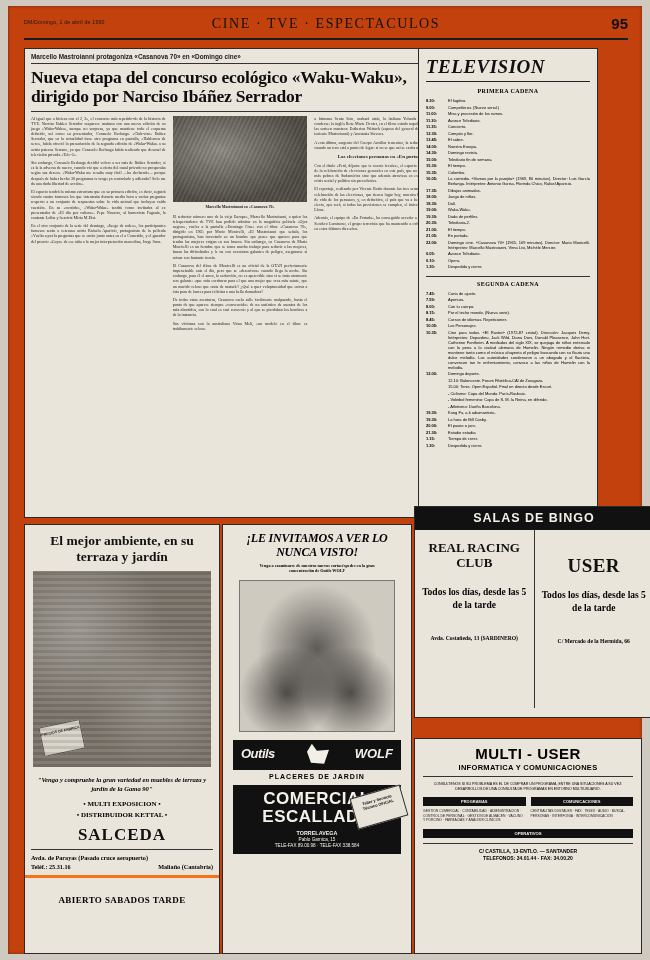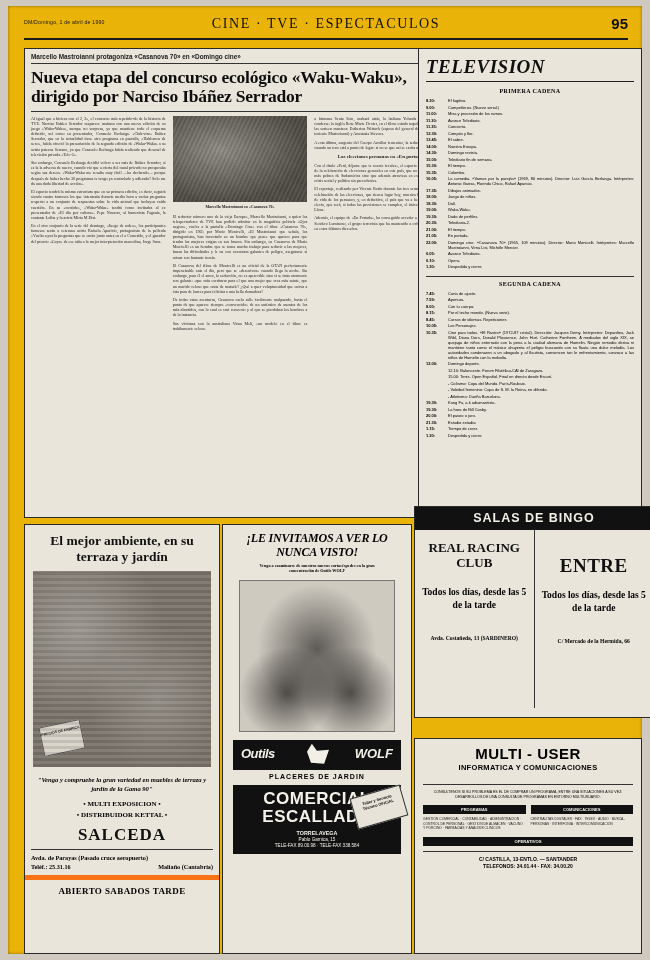--- a/index.html
+++ b/index.html
@@ -14,21 +14,21 @@
     background: #cfc9bf;
     overflow: hidden;
     font-family: "Liberation Serif", serif;
   }
   .paper {
     position: absolute;
     left: 8px;
     top: 6px;
     width: 634px;
     height: 948px;
-    background: #eab308;
+    background: #c2410c;
     box-shadow: 0 0 3px rgba(0,0,0,.45) inset;
   }
 
   
   .masthead {
     position: absolute;
     left: 16px; top: 10px; right: 14px;
     height: 22px;
     border-bottom: 2px solid #1b1b1b;
   }
@@ -127,21 +127,21 @@
     line-height: 4.8px;
     text-align: center;
     font-weight: bold;
     margin-bottom: 4px;
   }
 
   
   .tv {
     position: absolute;
     left: 410px; top: 42px;
-    width: 224px; height: 470px;
+    width: 180px; height: 470px;
     border: 1px solid #2a2a2a;
     background: #eae5db;
     padding: 5px 7px;
     box-sizing: border-box;
   }
   .tv-title {
     font-size: 19px;
     font-style: italic;
     font-weight: bold;
     letter-spacing: .5px;
@@ -264,22 +264,22 @@
     border-top: 1px solid #333;
     margin: 4px 6px 0;
     padding-top: 3px;
     font-size: 6.2px;
     line-height: 9px;
     font-weight: bold;
   }
   .ad1-foot .row { display: flex; justify-content: space-between; }
   .ad1-last {
     margin-top: 4px;
-    border-top: 5px solid #f97316;
-    padding-top: 6px;
+    border-top: 3px solid #f97316;
+    padding-top: 17px;
     text-align: center;
     font-size: 9px;
     font-weight: bold;
     letter-spacing: .4px;
   }
 
   
   .ad2-head {
     font-size: 12px;
     font-style: italic;
@@ -448,21 +448,21 @@
     letter-spacing: .5px;
     margin: 6px 0 1px;
     font-family: "Liberation Sans", sans-serif;
   }
   .mu-sub {
     text-align: center;
     font-size: 7.5px;
     font-weight: bold;
     letter-spacing: .3px;
     border-bottom: 1px solid #333;
-    padding-bottom: 12px;
+    padding-bottom: 4px;
     margin: 0 8px 5px;
     font-family: "Liberation Sans", sans-serif;
   }
   .mu-blurb {
     font-size: 3.6px;
     line-height: 4.6px;
     text-align: center;
     margin: 0 14px 6px;
     font-family: "Liberation Sans", sans-serif;
   }
@@ -800,21 +800,21 @@
 
     <div class="ad ad3">
       <div class="bingo-head">SALAS DE BINGO</div>
       <div class="bingo-body">
         <div class="bingo-half">
           <div class="bg-name">REAL RACING CLUB</div>
           <div class="bg-open">Todos los días, desde las 5 de la tarde</div>
           <div class="bg-addr">Avda. Costañeda, 13 (SARDINERO)</div>
         </div>
         <div class="bingo-half">
-          <div class="bg-name fenix">ENTRE</div>
+          <div class="bg-name fenix">USER</div>
           <div class="bg-open">Todos los días, desde las 5 de la tarde</div>
           <div class="bg-addr">C/ Mercado de la Hermida, 66</div>
         </div>
       </div>
     </div>
 
     <div class="ad ad4">
       <div class="mu-head">MULTI - USER</div>
       <div class="mu-sub">INFORMATICA Y COMUNICACIONES</div>
       <div class="mu-blurb">CONSULTENOS SI SU PROBLEMA ES EL DE COMPRAR UN PROGRAMA, ENTRE UNA SITUACIONES A SU VEZ: DESARROLLOS DE UNA CONSULTA DE PROGRAMAS EN ENTORNO MULTIUSUARIO.</div>

